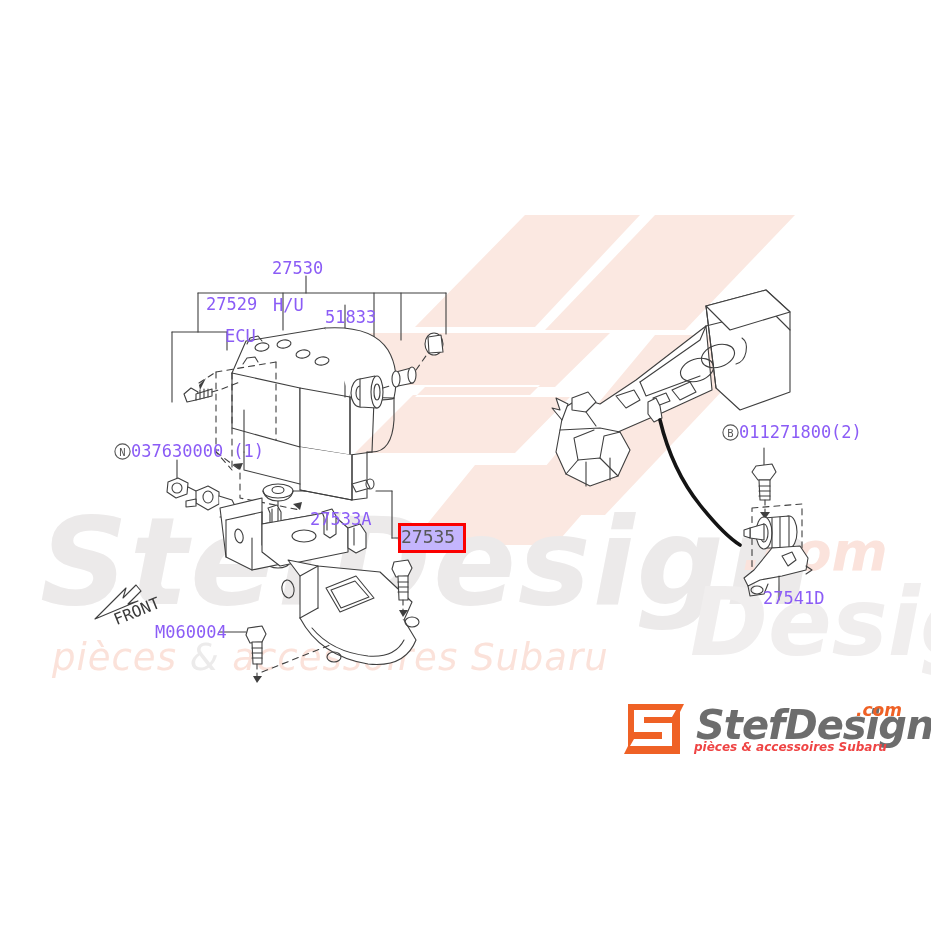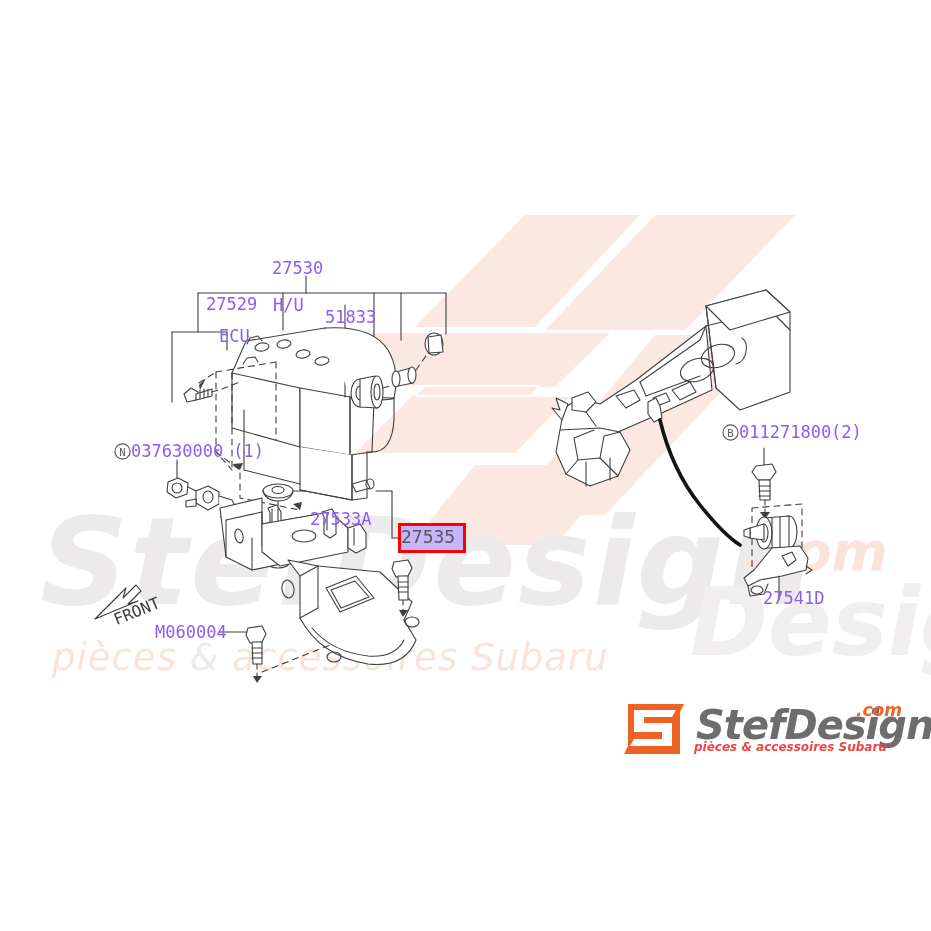--- a/index.html
+++ b/index.html
@@ -448,21 +448,21 @@
         <path d="M779 576 L779 600"></path>
       </g>
 
     </g>
   </svg>
 
   <div class="lbl" style="left:272px; top:258px;">27530</div>
   <div class="lbl" style="left:198px; top:294px;margin-left:8px;">27529</div>
   <div class="lbl" style="left:273px; top:295px;">H/U</div>
   <div class="lbl" style="left:325px; top:307px;">51833</div>
-  <div class="lbl" style="left:219px; top:326px;">ECU</div>
+  <div class="lbl" style="left:225px; top:326px;">ECU</div>
 
   <div class="lbl" style="left:114px; top:441px;">
     <svg width="17" height="17" viewBox="0 0 17 17" style="vertical-align:-3px;">
       <circle cx="8.5" cy="8.5" r="7.6" fill="none" stroke="#575757" stroke-width="1.1"></circle>
       <text x="8.5" y="12.6" font-family="DejaVu Sans Mono, monospace" font-size="10.5" fill="#575757" text-anchor="middle">N</text>
     </svg><span>037630000 (1)</span>
   </div>
 
   <div class="lbl" style="left:310px; top:509px;">27533A</div>
 

